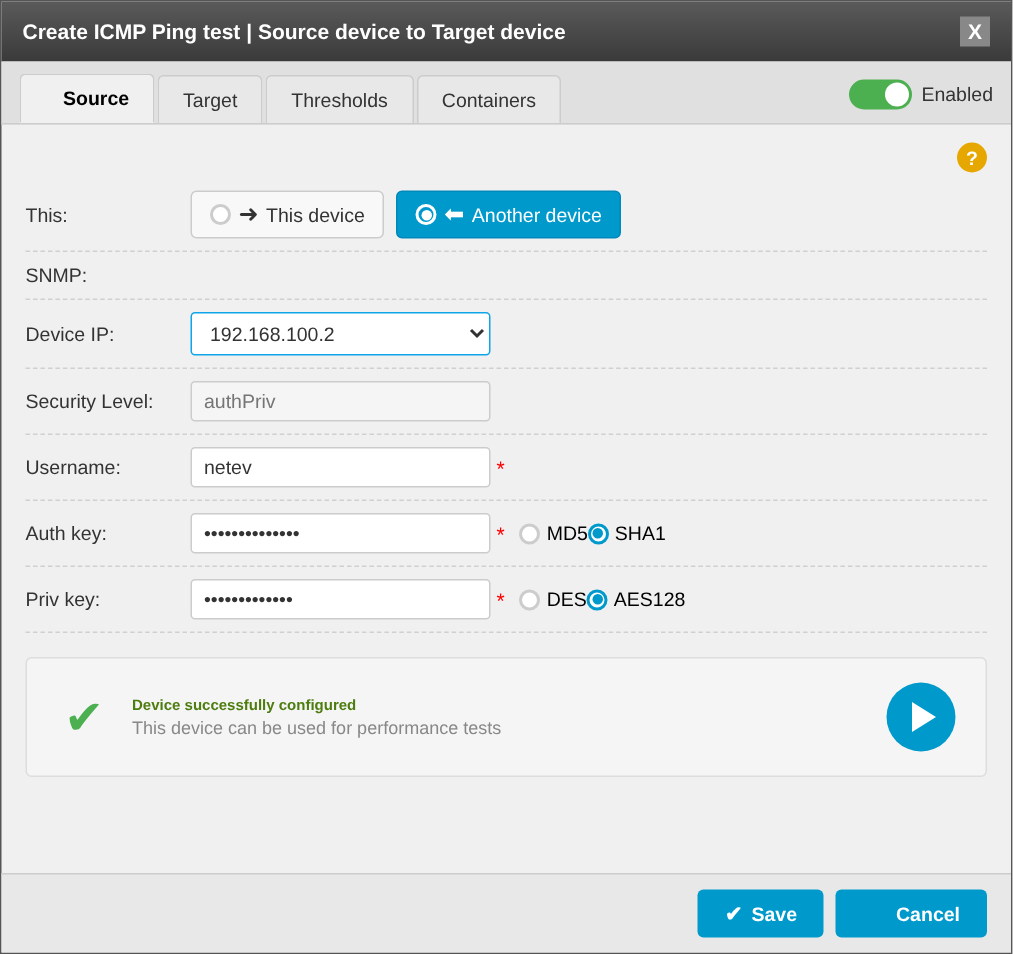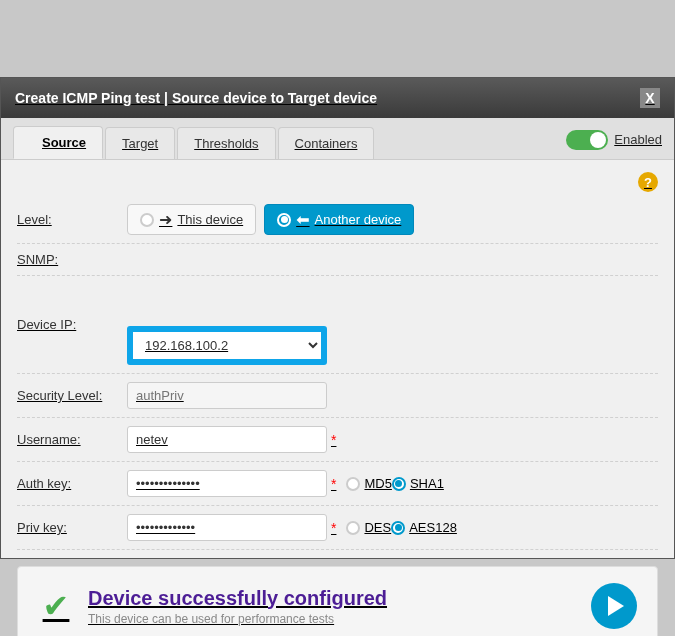--- a/index.html
+++ b/index.html
@@ -1,18 +1,18 @@
 <!DOCTYPE html>
 <html><head>
   <meta charset="utf-8">
   <style>
     * { box-sizing: border-box; margin: 0; padding: 0; font-family: Arial, sans-serif; }
     body { background: #c8c8c8; display: flex; justify-content: center; align-items: center; width: 675px; height: 636px; overflow: hidden; }
 
-    .modal { width: 675px; height: 482px; background: #f0f0f0; display: flex; flex-direction: column; border: 1px solid #555; text-decoration: underline; }
+    .modal { width: 675px; height: 636px; background: #f0f0f0; display: flex; flex-direction: column; border: 1px solid #555; }
 
     .modal-header {
       background: linear-gradient(to bottom, #5a5a5a, #3a3a3a);
       color: white;
       padding: 10px 14px;
       display: flex;
       align-items: center;
       justify-content: space-between;
       font-size: 14px;
       font-weight: bold;
@@ -184,26 +184,25 @@
       background: white;
     }
     .text-input.disabled {
       background: #f5f5f5;
       color: #999;
     }
 
     .select-input {
       width: 200px;
       padding: 5px 8px;
-      border: 6px solid #0ea5e9;
+      border: 1px solid #0ea5e9;
       border-radius: 3px;
       font-size: 13px;
       color: #333;
       background: white;
-      margin-top: 42px;
     }
 
     .required-star {
       color: red;
       font-size: 14px;
       margin-left: 4px;
     }
 
     .inline-radios {
       display: flex;
@@ -237,21 +236,21 @@
       width: 36px; height: 36px;
       background: transparent;
       display: flex; align-items: center; justify-content: center;
     }
     .checkmark {
       color: #4caf50;
       font-size: 32px;
       line-height: 1;
     }
     .success-text-group { display: flex; flex-direction: column; gap: 2px; }
-    .success-title { color: #4c1d95; font-size: 20px; font-weight: bold; }
+    .success-title { color: #4d7c0f; font-size: 10px; font-weight: bold; }
     .success-subtitle { color: #888; font-size: 12px; }
 
     .validate-btn {
       display: flex;
       align-items: center;
       gap: 10px;
       cursor: pointer;
     }
     .play-circle {
       width: 46px; height: 46px;
@@ -326,21 +325,21 @@
     </div>
   </div>
 
   <div class="modal-body">
 
     <div class="help-icon-row">
       <div class="help-icon">?</div>
     </div>
 
     <div class="form-row">
-      <span class="form-label">Level:</span>
+      <span class="form-label">This:</span>
       <div class="radio-group">
 
         <div class="radio-btn">
           <div class="radio-circle"></div>
           <span class="arrow-icon">➜</span>
           <span>This device</span>
         </div>
 
         <div class="radio-btn active">
           <div class="radio-circle-white checked"></div>

